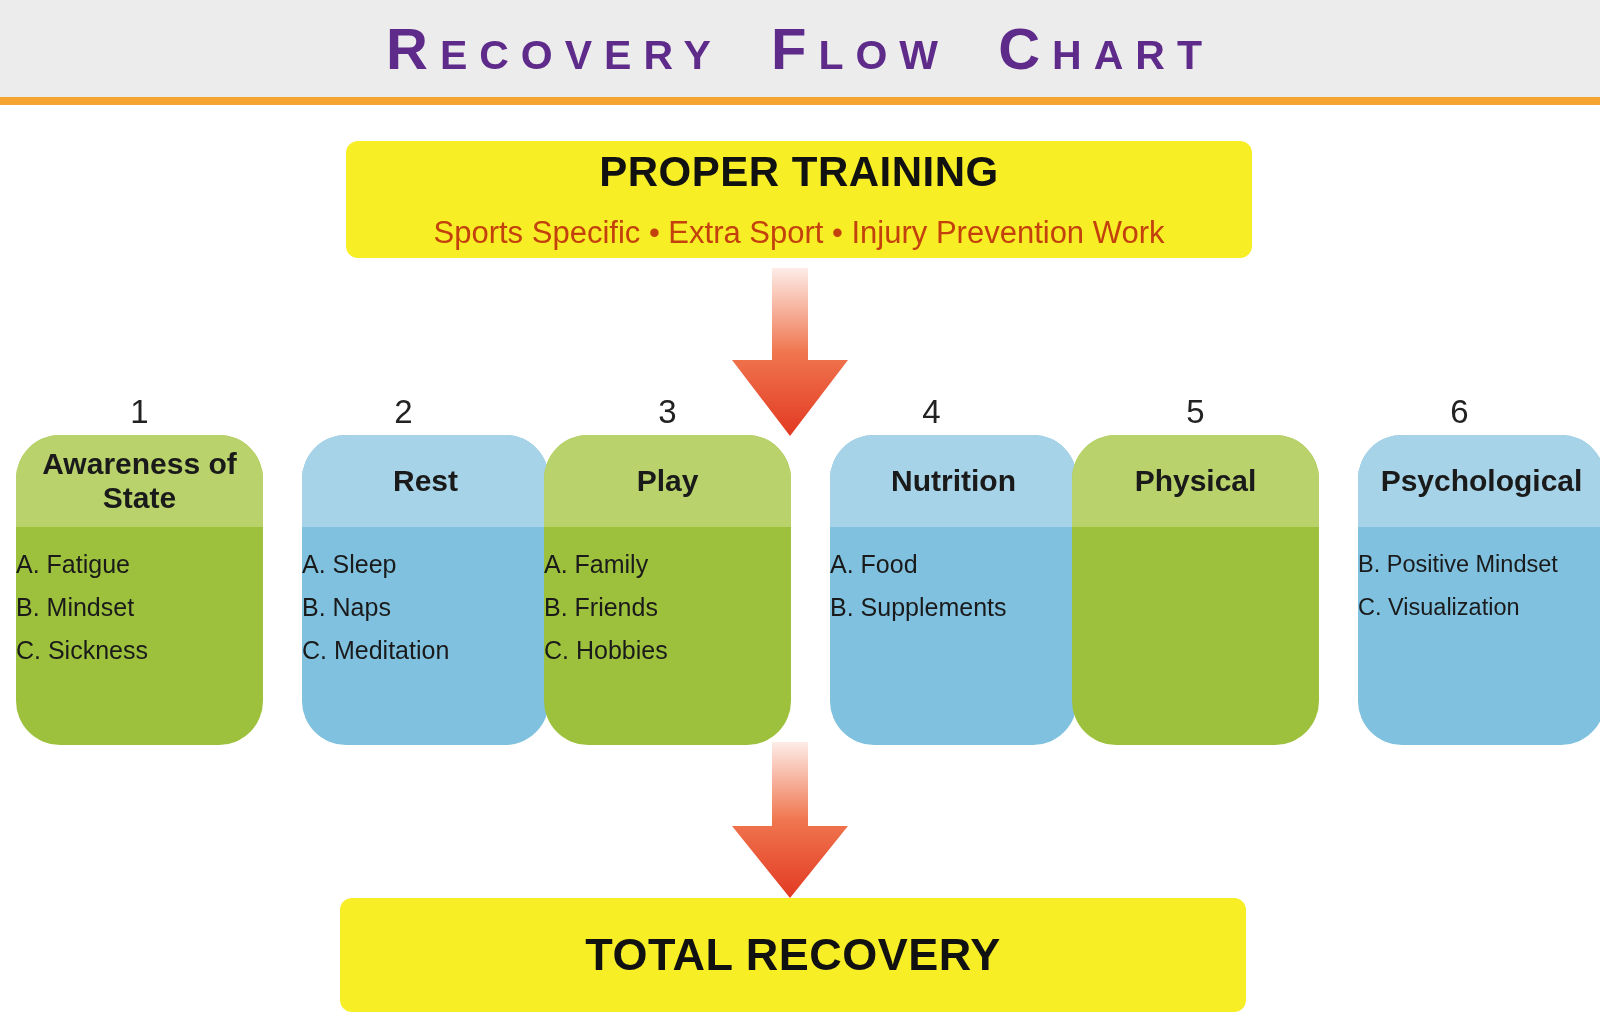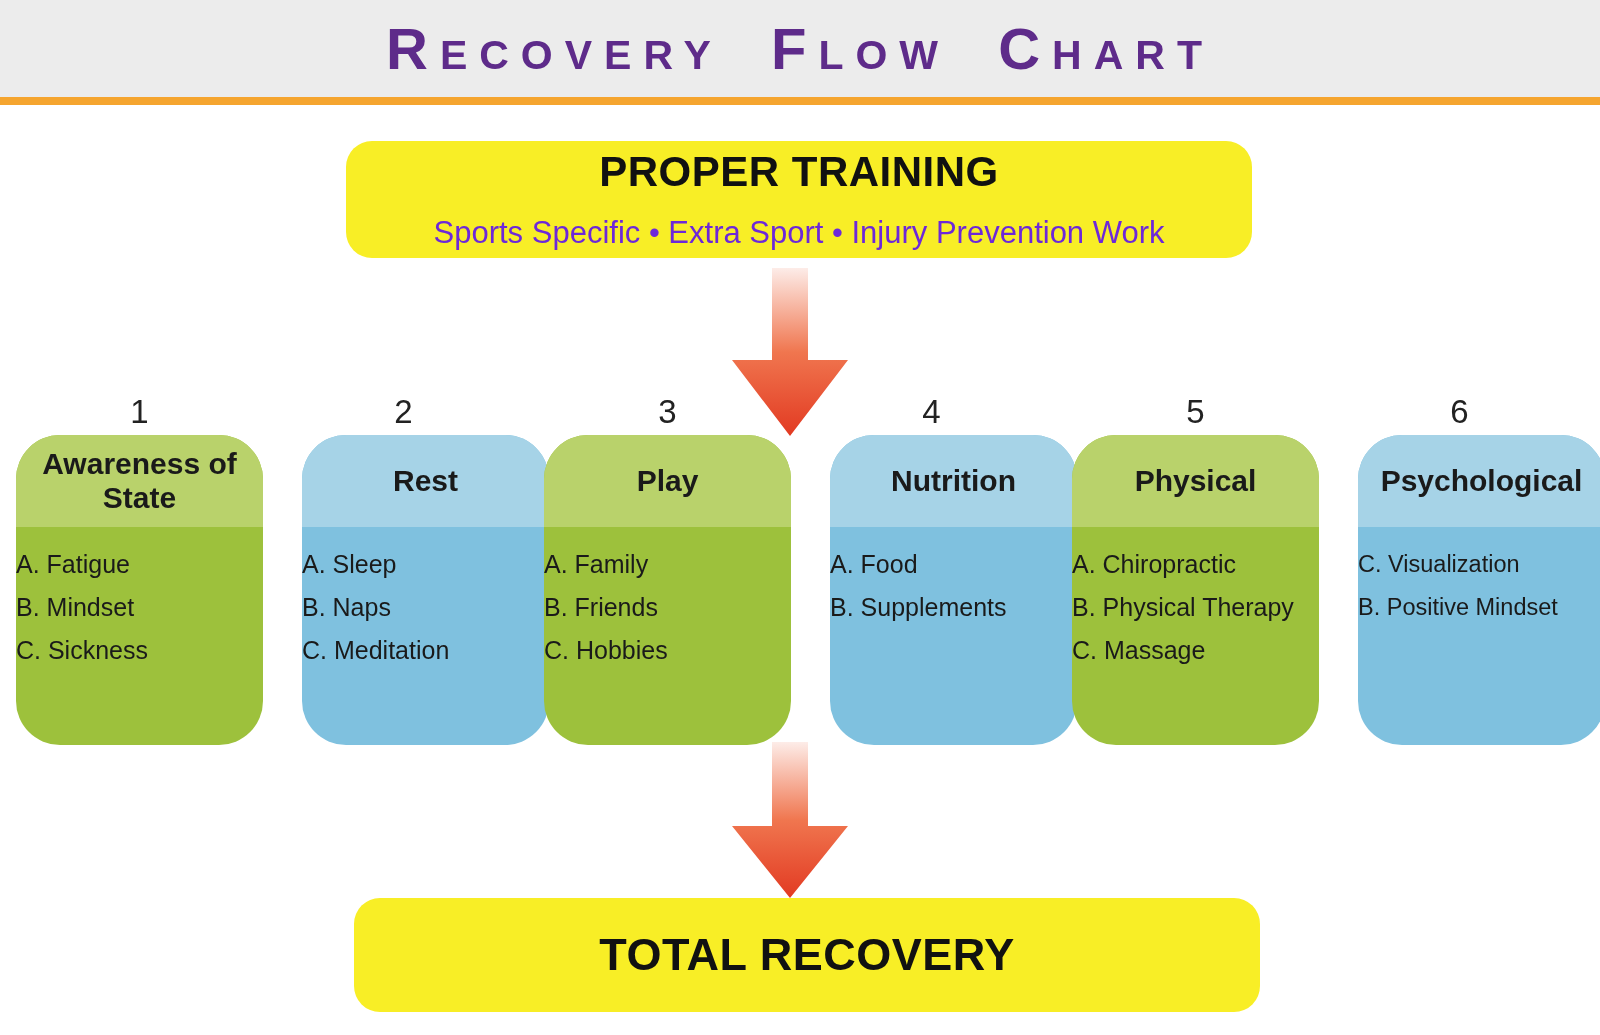--- a/index.html
+++ b/index.html
@@ -39,38 +39,38 @@
     top: 97px; left: 0;
     width: 100%;
     height: 8px;
     background: #f5a52f;
   }
 
   
   .ybox {
     position: absolute;
     background: #f8ee26;
-    border-radius: 26px;
+    border-radius: 12px;
     display: flex;
     flex-direction: column;
     align-items: center;
     justify-content: center;
   }
   .top-box { left: 346px; top: 141px; width: 906px; height: 117px; }
-  .bottom-box { left: 354px; top: 898px; width: 906px; height: 114px; }
+  .bottom-box { left: 340px; top: 898px; width: 906px; height: 114px; }
   .ybox-title {
     font-size: 42px;
     font-weight: bold;
     color: #111111;
     letter-spacing: 0.5px;
   }
   .bottom-box .ybox-title { font-size: 45px; }
   .ybox-subtitle {
     font-size: 31px;
-    color: #6d28d9;
+    color: #c2410c;
     margin-top: 19px;
   }
 
   
   .arrow { position: absolute; width: 120px; }
   .arrow-1 { left: 730px; top: 268px; height: 170px; }
   .arrow-2 { left: 730px; top: 742px; height: 158px; }
 
   
   .columns {
@@ -208,35 +208,30 @@
           <div class="item">A. Food</div>
           <div class="item">B. Supplements</div>
         </div>
       </div>
     </div>
 
     <div class="col col-5">
       <div class="col-num">5</div>
       <div class="card green">
         <div class="card-head">Physical</div>
-        <div class="card-body">
-          <div class="item">A. Chiropractic</div>
-          <div class="item">B. Physical Therapy</div>
-          <div class="item">C. Massage</div>
-        </div>
       </div>
     </div>
 
     <div class="col col-6">
       <div class="col-num">6</div>
       <div class="card blue">
         <div class="card-head">Psychological</div>
         <div class="card-body">
+          <div class="item">B. Positive Mindset</div>
           <div class="item">C. Visualization</div>
-          <div class="item">B. Positive Mindset</div>
         </div>
       </div>
     </div>
 
   </div>
 
   <div class="arrow arrow-2">
     <svg width="120" height="158" viewBox="0 0 120 158">
       <defs>
         <linearGradient id="ag2" x1="0" y1="0" x2="0" y2="1">

